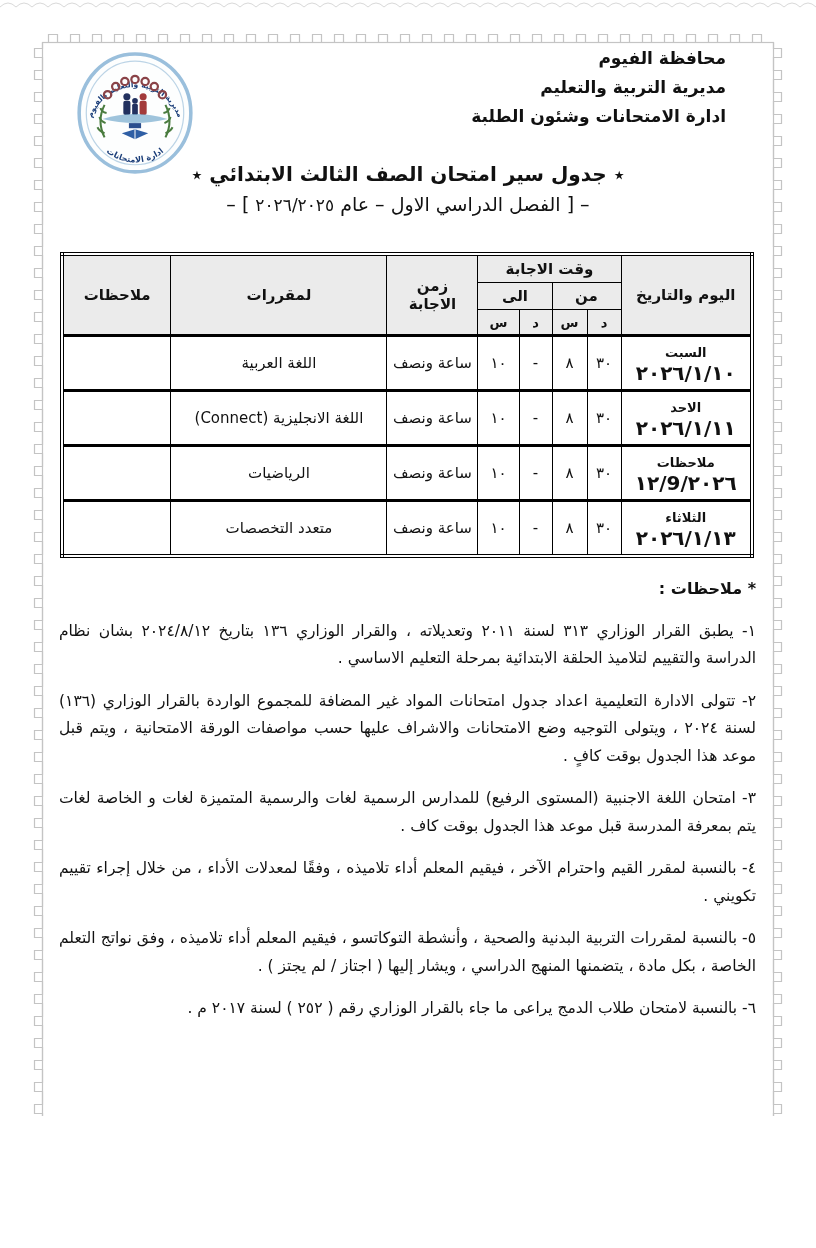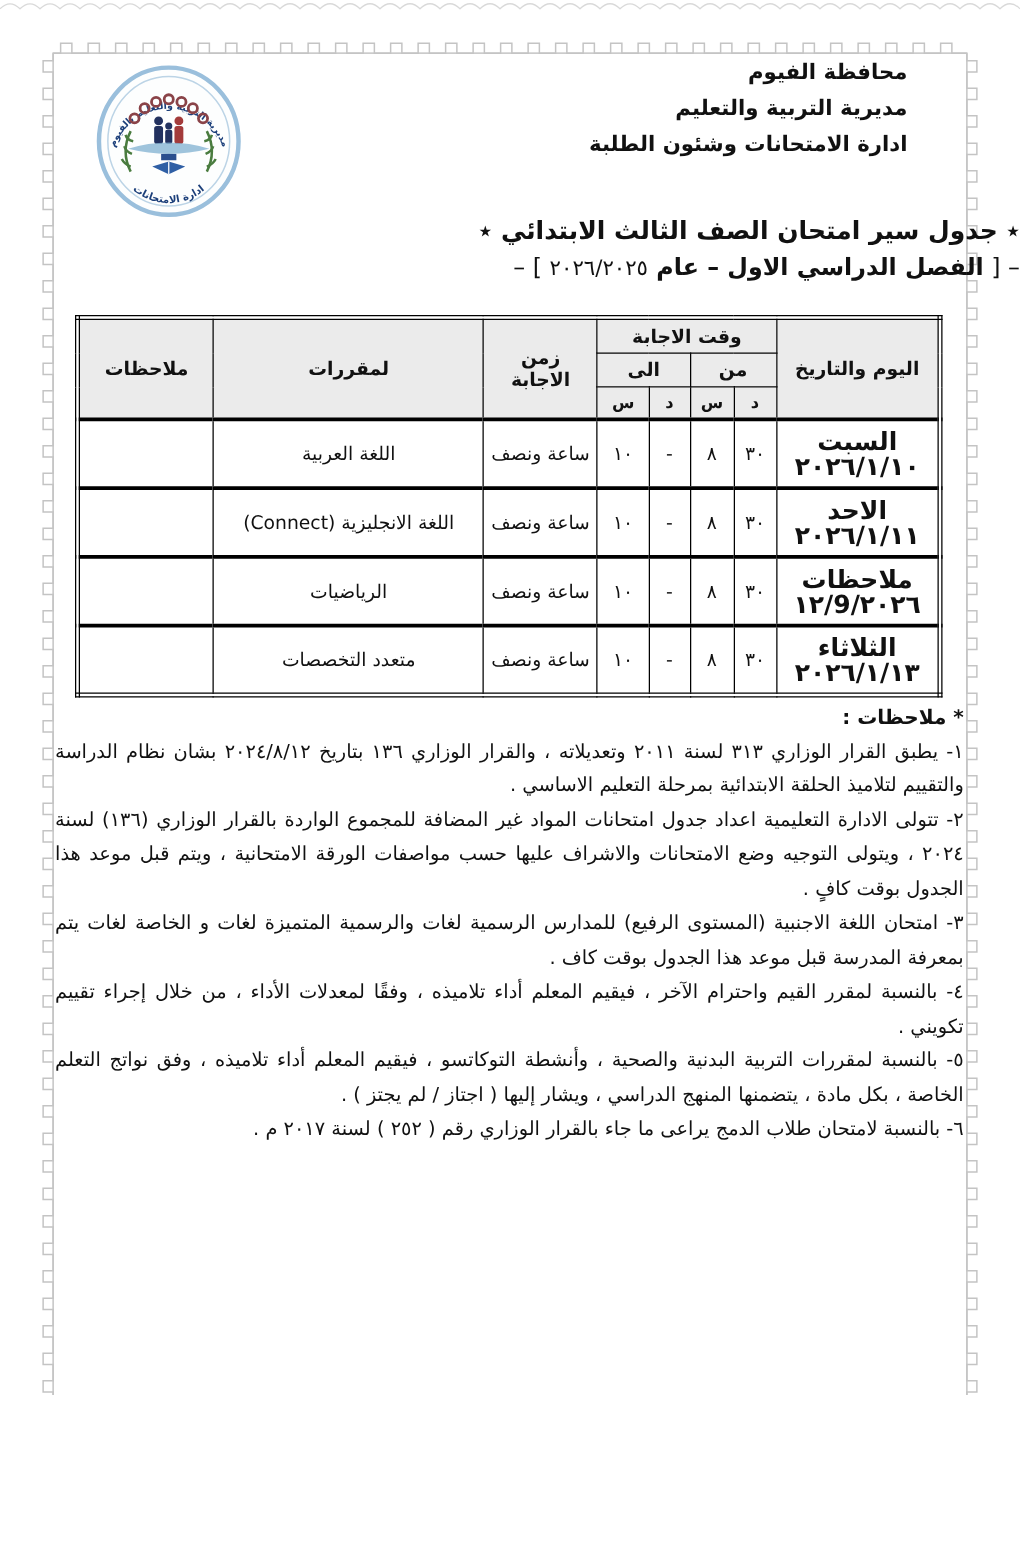--- a/index.html
+++ b/index.html
@@ -4,43 +4,43 @@
 <style>
   html,body{margin:0;padding:0;background:#ffffff;}
   .page{position:relative;width:816px;height:1116px;background:#fff;overflow:hidden;
         font-family:"DejaVu Sans",sans-serif;color:#111;direction:rtl;}
   .frame{position:absolute;top:0;left:0;pointer-events:none;}
   
   .org{position:absolute;top:44px;right:90px;text-align:right;font-weight:700;
        font-size:17px;line-height:29px;letter-spacing:.2px;}
   .logo{position:absolute;top:48px;left:74px;}
   
-  .titles{position:absolute;top:172px;right:0;left:0;}
+  .titles{position:absolute;top:162px;right:0;left:0;text-align:center;}
   .t1{font-size:20px;font-weight:700;}
   .t2{font-size:19px;margin-top:7px;font-weight:400;}
-  .t2 .b{font-weight:700;}
+  .t2 .b{font-weight:400;}
   .t2 .yr{font-size:17px;}
   
   .tblwrap{position:absolute;top:252px;right:62px;}
   table.sched{border-collapse:collapse;border:4px double #000;table-layout:fixed;
               width:690px;background:#fff;}
   .sched th,.sched td{border:1px solid #000;text-align:center;vertical-align:middle;
               padding:0 3px;overflow:hidden;margin-top:48px;}
   .sched thead th{background:#ebebeb;font-weight:700;font-size:15px;height:26px;}
   .sched thead th.small{font-size:13px;height:24px;}
   .sched tbody td{height:52px;font-size:15px;border-top:3px solid #000;}
-  .day-name{font-weight:700;font-size:20px;line-height:20px;}
+  .day-name{font-weight:700;font-size:13px;line-height:20px;}
   .day-date{font-weight:700;font-size:20px;line-height:20px;}
   .num{font-size:14px;}
   .dur{font-size:14px;}
   .subject{font-size:15px;}
   
   .notes{position:absolute;top:560px;right:45px;left:44px;text-align:justify;
          font-size:15.5px;line-height:27.5px;}
-  .notes p{margin:0;}
+  .notes p{margin:15px;}
   .nh{font-weight:700;font-size:16px;text-align:right;}
 </style>
 </head>
 <body>
 
 <div class="page">
 
   <svg class="frame" width="816" height="1248" viewBox="0 0 816 1248">
     <path id="edge-top" fill="none" stroke="#d9d9d9" stroke-width="1" d="M0 7 q8 -8 16 0 q8 -8 16 0 q8 -8 16 0 q8 -8 16 0 q8 -8 16 0 q8 -8 16 0 q8 -8 16 0 q8 -8 16 0 q8 -8 16 0 q8 -8 16 0 q8 -8 16 0 q8 -8 16 0 q8 -8 16 0 q8 -8 16 0 q8 -8 16 0 q8 -8 16 0 q8 -8 16 0 q8 -8 16 0 q8 -8 16 0 q8 -8 16 0 q8 -8 16 0 q8 -8 16 0 q8 -8 16 0 q8 -8 16 0 q8 -8 16 0 q8 -8 16 0 q8 -8 16 0 q8 -8 16 0 q8 -8 16 0 q8 -8 16 0 q8 -8 16 0 q8 -8 16 0 q8 -8 16 0 q8 -8 16 0 q8 -8 16 0 q8 -8 16 0 q8 -8 16 0 q8 -8 16 0 q8 -8 16 0 q8 -8 16 0 q8 -8 16 0 q8 -8 16 0 q8 -8 16 0 q8 -8 16 0 q8 -8 16 0 q8 -8 16 0 q8 -8 16 0 q8 -8 16 0 q8 -8 16 0 q8 -8 16 0 q8 -8 16 0"></path>
     <path id="edge-bottom" fill="none" stroke="#d9d9d9" stroke-width="1" d="M0 1240 q8 8 16 0 q8 8 16 0 q8 8 16 0 q8 8 16 0 q8 8 16 0 q8 8 16 0 q8 8 16 0 q8 8 16 0 q8 8 16 0 q8 8 16 0 q8 8 16 0 q8 8 16 0 q8 8 16 0 q8 8 16 0 q8 8 16 0 q8 8 16 0 q8 8 16 0 q8 8 16 0 q8 8 16 0 q8 8 16 0 q8 8 16 0 q8 8 16 0 q8 8 16 0 q8 8 16 0 q8 8 16 0 q8 8 16 0 q8 8 16 0 q8 8 16 0 q8 8 16 0 q8 8 16 0 q8 8 16 0 q8 8 16 0 q8 8 16 0 q8 8 16 0 q8 8 16 0 q8 8 16 0 q8 8 16 0 q8 8 16 0 q8 8 16 0 q8 8 16 0 q8 8 16 0 q8 8 16 0 q8 8 16 0 q8 8 16 0 q8 8 16 0 q8 8 16 0 q8 8 16 0 q8 8 16 0 q8 8 16 0 q8 8 16 0 q8 8 16 0"></path>

